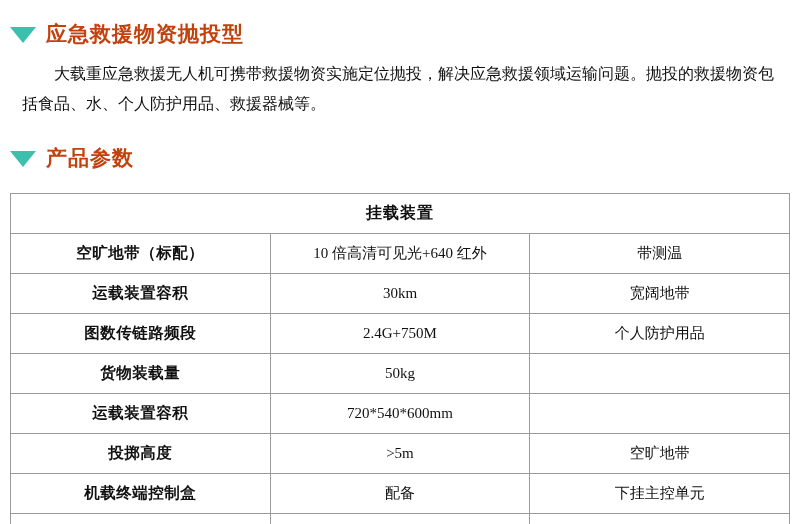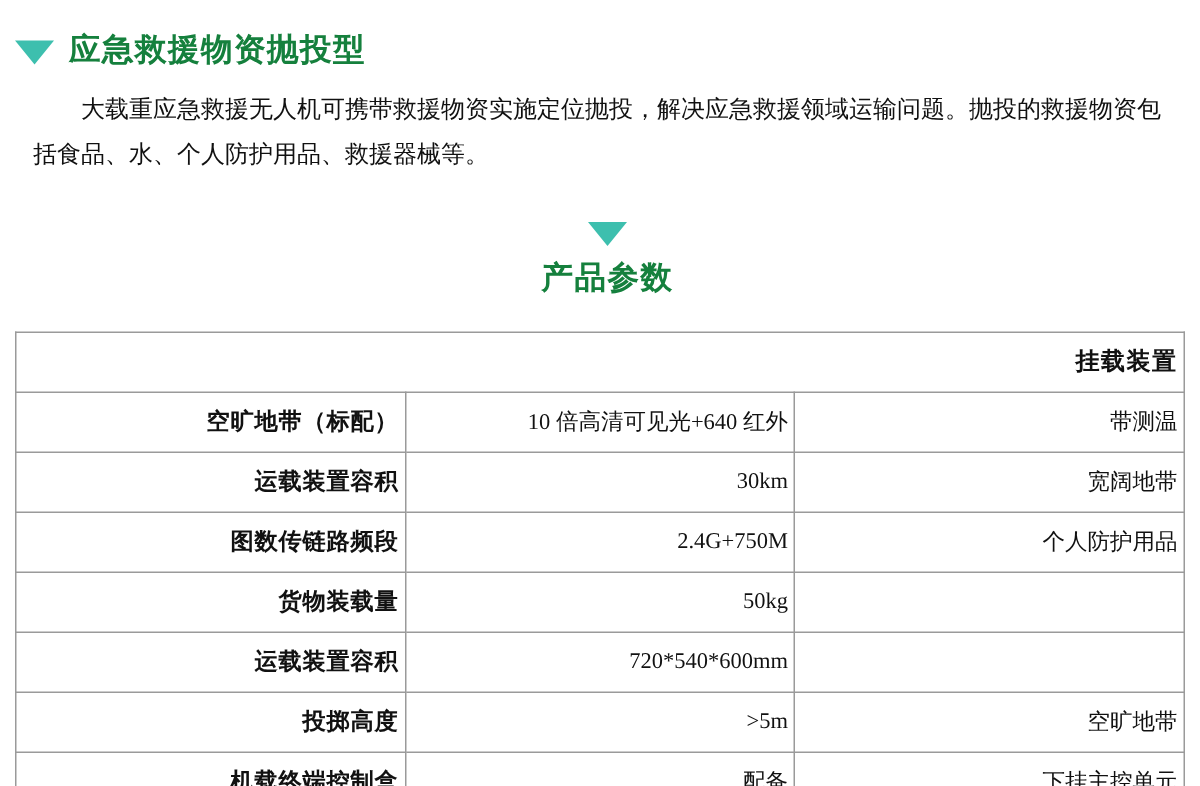--- a/index.html
+++ b/index.html
@@ -35,26 +35,26 @@
     border-left: 13px solid transparent;
     border-right: 13px solid transparent;
     border-top: 16px solid #3dbfae;
     flex: 0 0 auto;
     margin-top: 2px;
   }
   .section-title {
     font-family: "Liberation Sans", "DejaVu Sans", sans-serif;
     font-weight: bold;
     font-size: 21px;
-    color: #15803d;
+    color: #c2410c;
     letter-spacing: 1px;
     line-height: 1.1;
   }
   #head1 { margin-top: 22px; }
-  #head2 { margin-top: 28px; flex-direction: column; }
+  #head2 { margin-top: 28px; }
 
   
   .para {
     margin: 14px 26px 5px 22px;
     font-size: 16px;
     line-height: 1.85;
     text-indent: 2em;
     text-align: justify;
     color: #111;
     font-family: "Liberation Serif", "DejaVu Serif", serif;
@@ -66,21 +66,21 @@
   }
   table.spec {
     width: 780px;
     border-collapse: collapse;
     table-layout: fixed;
     font-size: 15px;
   }
   table.spec td {
     border: 1px solid #9a9a9a;
     height: 35px;
-    text-align: right;
+    text-align: center;
     vertical-align: middle;
     padding: 2px 4px;
     color: #111;
   }
   td.colhead {
     font-family: "Liberation Sans", "DejaVu Sans", sans-serif;
     font-weight: bold;
     font-size: 16px;
     letter-spacing: 1px;
   }

